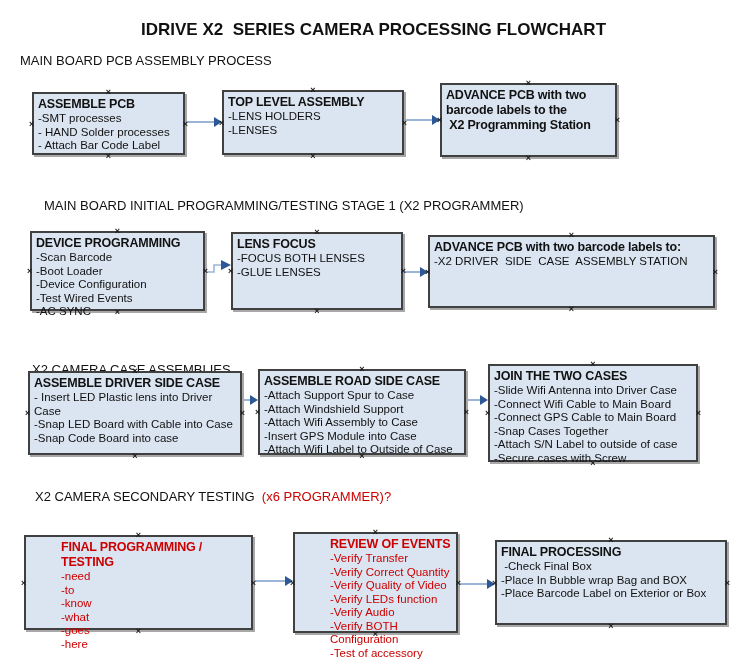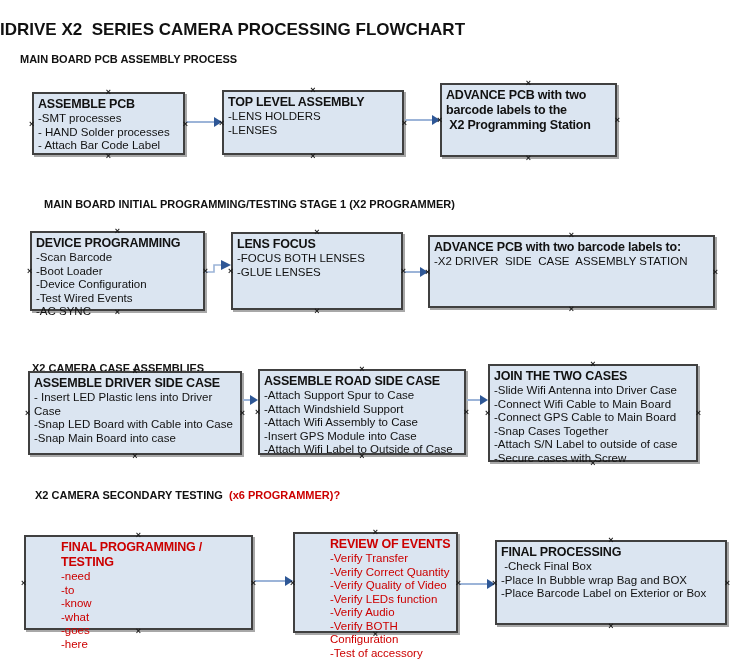--- a/index.html
+++ b/index.html
@@ -1,25 +1,25 @@
 <!DOCTYPE html>
 <html style="--box-fill: #dbe5f1; --box-border: #404040; --box-shadow: #a8a8a8; --arrow-line: #9cb4d8; --arrow-head: #2e5796; --red: #cc0000;"><head>
 <meta charset="utf-8">
 <style>
   html,body{margin:0;padding:0;}
   body{
     width:747px;height:662px;position:relative;background:#ffffff;
     font-family:"Liberation Sans", sans-serif;color:#111;overflow:hidden;
   }
   .page-title{
-    position:absolute;left:0;right:0;top:20px;
+    position:absolute;left:0;right:0;top:20px;text-align:center;
     font-size:17px;font-weight:bold;white-space:pre-wrap;color:#111;
   }
   .sec-heading{
-    position:absolute;font-size:11px;font-weight:bold;white-space:pre-wrap;color:#111;
+    position:absolute;font-size:13px;font-weight:normal;white-space:pre-wrap;color:#111;
   }
   .sec-heading .red-part{color:var(--red);}
   .box{
     position:absolute;box-sizing:border-box;
     background:var(--box-fill);
     border:2px solid var(--box-border);
     box-shadow:2px 2px 0 var(--box-shadow);
   }
   .bt{
     font-size:12.5px;font-weight:bold;letter-spacing:-0.2px;
@@ -145,21 +145,21 @@
 <div class="sec-heading" style="left:32px;top:340px;margin-top:22px;">X2 CAMERA CASE ASSEMBLIES</div>
 
 <div class="box" style="left:28px;top:371px;width:214px;height:84px;">
   <span class="h hT">×</span>
   <span class="h hB">×</span>
   <span class="h hL">×</span>
   <span class="h hR">×</span>
   <div class="bt">ASSEMBLE DRIVER SIDE CASE</div>
   <div class="bi">- Insert LED Plastic lens into Driver Case</div>
   <div class="bi">-Snap LED Board with Cable into Case</div>
-  <div class="bi">-Snap Main Board into case</div>
+  <div class="bi">-Snap Code Board into case</div>
 </div>
 
 <div class="arrow" style="left:243px;top:394px;width:15px;">
     <span class="al"></span>
     <span class="ah"></span>
   </div>
 
 <div class="box" style="left:258px;top:369px;width:208px;height:86px;">
   <span class="h hT">×</span>
   <span class="h hB">×</span>

